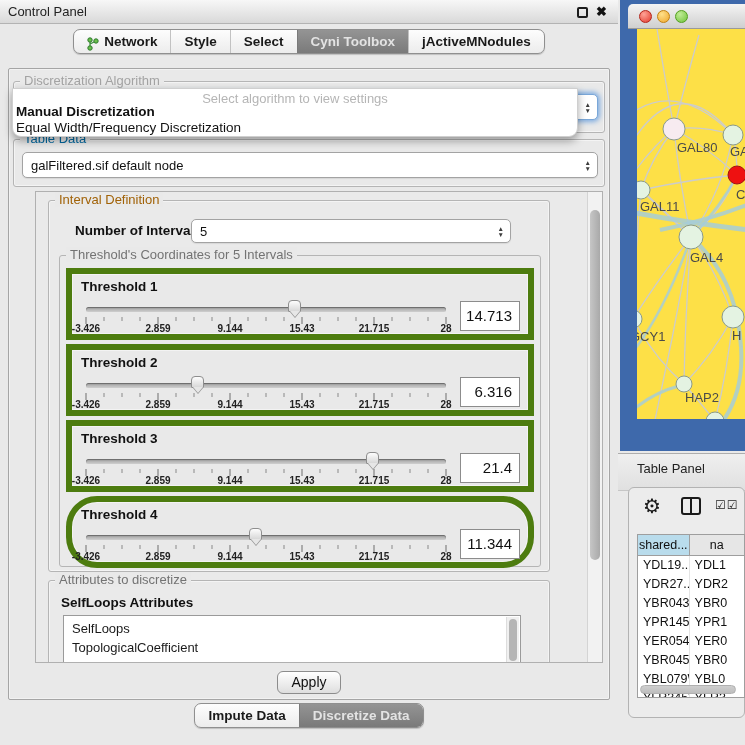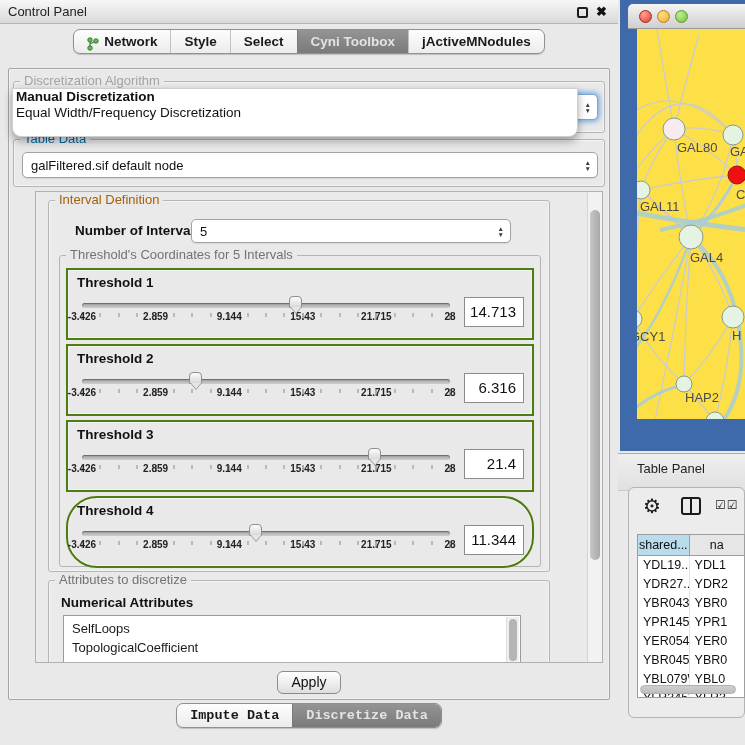--- a/index.html
+++ b/index.html
@@ -47,52 +47,52 @@
   .vscroll{position:absolute;right:0;top:0;bottom:0;width:15px;background:#f2f2f2;border-left:1px solid #d4d4d4;}
   .vscroll .thumb-v{position:absolute;left:2px;width:10px;border-radius:6px;
     background:linear-gradient(to right,#c6c6c6,#a9a9a9);}
 
   .interval-fieldset{left:12px;top:8px;width:502px;height:372px;}
   .noi-label{position:absolute;left:26px;top:22px;font-size:13.5px;font-weight:700;color:#111;}
   .noi-combo{left:142px;top:18px;width:320px;height:24px;}
 
   .thresh-fieldset{position:absolute;left:10px;top:54px;width:482px;height:312px;
     border:1px solid #b5b5b5;border-radius:3px;}
-  .thresh-box{position:absolute;left:6px;width:468px;height:72px;border:2px solid #4d7c0f;
+  .thresh-box{position:absolute;left:6px;width:468px;height:72px;border:6px solid #4d7c0f;
     background:#e9e9e9;box-shadow:inset 0 0 0 1px #f3f3f3;}
   .t-label{position:absolute;left:9px;top:5px;font-size:13.5px;font-weight:700;color:#111;}
   .slider-row{position:absolute;left:12px;right:8px;top:25px;display:flex;align-items:flex-start;}
   .slider{position:relative;flex:1;height:42px;margin-right:12px;}
   .track{position:absolute;left:2px;right:2px;top:8px;height:5px;border-radius:3px;
     background:linear-gradient(#9d9d9d,#cfcfcf);box-shadow:inset 0 1px 1px rgba(0,0,0,.35);}
   .thumb{position:absolute;top:1px;width:13px;height:12px;background:linear-gradient(#fdfdfd,#d8d8d8);
     border:1px solid #8e8e8e;border-radius:4px 4px 1px 1px;z-index:2;}
   .thumb::after{content:"";position:absolute;left:1px;top:10px;border-left:5px solid transparent;
     border-right:5px solid transparent;border-top:6px solid #e6e6e6;filter:drop-shadow(0 1px 0 #8e8e8e);}
   .ticks{position:absolute;left:2px;right:2px;top:18px;height:8px;}
   .tick{position:absolute;top:0;width:1px;height:4px;background:#8a8a8a;transform:translateX(-.5px);}
   .tick.major{height:7px;background:#6e6e6e;}
-  .tick-labels{position:absolute;left:2px;right:2px;top:16px;height:12px;text-align:center;}
+  .tick-labels{position:absolute;left:2px;right:2px;top:24px;height:12px;text-align:center;}
   .tick-labels span{position:absolute;transform:translateX(-50%);font-size:10px;font-weight:700;color:#222;white-space:nowrap;}
   .t-valuebox{width:60px;height:30px;margin-top:2px;background:#fff;border:1px solid #8c8c8c;
     font-size:15px;color:#111;text-align:right;padding:5px 7px 0 0;}
 
   .attr-fieldset{left:12px;top:388px;width:502px;height:120px;}
   .attr-title{position:absolute;left:12px;top:14px;font-size:13.5px;font-weight:700;color:#111;}
   .attr-list{position:absolute;left:14px;top:34px;width:458px;height:70px;background:#fff;
     border:1px solid #9a9a9a;overflow:hidden;padding:3px 0 0 8px;}
   .attr-item{font-size:13px;color:#1a1a1a;line-height:19px;}
   .attr-scroll{position:absolute;right:1px;top:1px;bottom:1px;width:13px;background:#f0f0f0;border-left:1px solid #ddd;}
   .attr-scroll .thumb-v{position:absolute;left:2px;top:2px;width:8px;height:42px;border-radius:5px;background:#b5b5b5;}
 
   .apply-btn{position:absolute;left:50%;transform:translateX(-50%);top:602px;width:64px;height:23px;
     background:linear-gradient(#ffffff,#dedede);border:1px solid #8c8c8c;border-radius:6px;
     font-size:14px;color:#111;text-align:center;line-height:21px;}
 
-  .bottom-tabstrip{position:absolute;left:0;top:703px;width:618px;display:flex;justify-content:center;font-family:Liberation Mono, monospace;}
+  .bottom-tabstrip{position:absolute;left:0;top:703px;width:618px;display:flex;justify-content:center;}
 
   
   .popup{position:absolute;left:12px;top:88px;width:566px;height:49px;background:#fff;z-index:50;
     border:1px solid #cfcfcf;border-radius:0 0 9px 9px;box-shadow:0 4px 9px rgba(0,0,0,.35);overflow:hidden;}
   .popup .prompt{text-align:center;color:#b5b5b5;font-size:13px;padding-top:2px;height:15px;}
   .popup .opt{font-size:13.5px;color:#111;padding-left:3px;height:16px;line-height:16px;white-space:nowrap;}
   .popup .opt.bold{font-weight:700;}
 
   
   .net-window{position:absolute;left:620px;top:0;width:125px;height:451px;background:#3e69ab;}
@@ -372,21 +372,21 @@
       </div>
       <div class="t-valuebox">11.344</div>
     </div>
   </div>
 </div>
       </div>
     </div>
 
     <div class="group attr-fieldset">
       <span class="legend blue">Attributes to discretize</span>
-      <span class="attr-title">Numerical Attributes</span>
+      <span class="attr-title">SelfLoops Attributes</span>
       <div class="attr-list" id="attr-list">
         <div class="attr-item">SelfLoops</div>
           <div class="attr-item">TopologicalCoefficient</div>
           <div class="attr-item">BetweennessCentrality</div>
           <div class="attr-scroll">
           <div class="thumb-v"></div>
         </div>
       </div>
     </div>
 
@@ -403,20 +403,21 @@
     <div class="tab">
       <span>Impute Data</span>
     </div>
     <div class="tab active">
       <span>Discretize Data</span>
     </div>
   </div>
 </div>
 
 <div class="popup">
+  <div class="prompt">Select algorithm to view settings</div>
   <div class="opt bold">Manual Discretization</div>
   <div class="opt">Equal Width/Frequency Discretization</div>
 </div>
 
 <div class="net-window">
   <div class="net-titlebar">
     <span class="light red"></span>
     <span class="light yellow"></span>
     <span class="light green"></span>
   </div>

